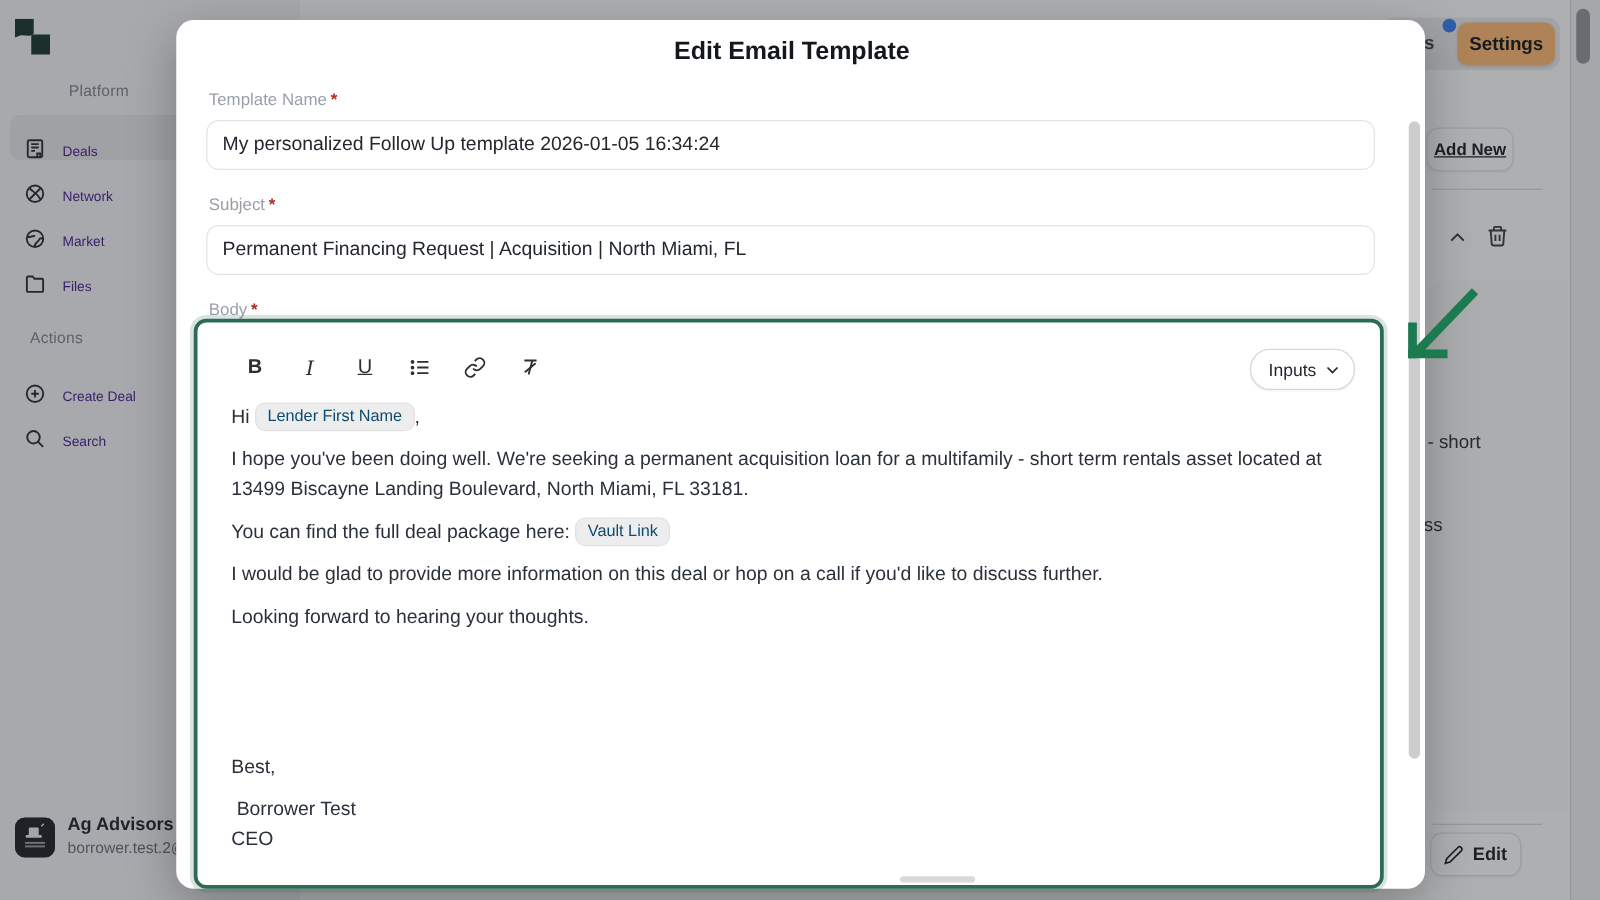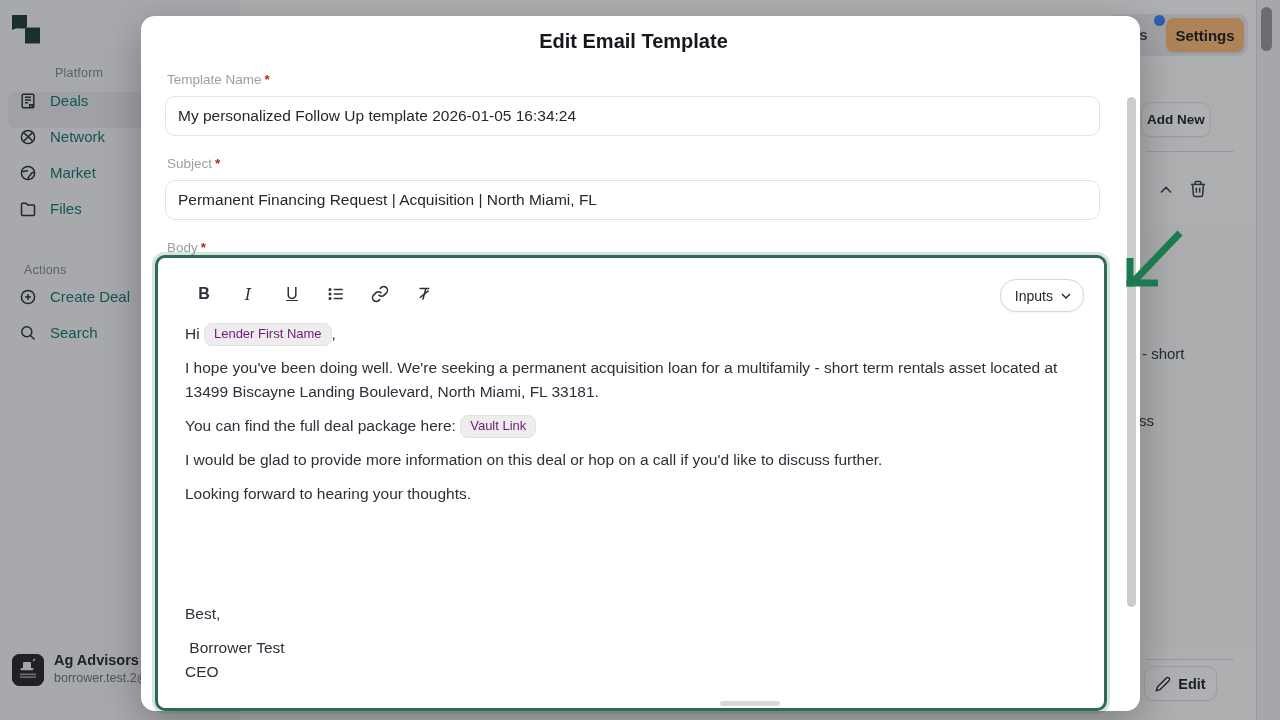--- a/index.html
+++ b/index.html
@@ -7,40 +7,40 @@
   body { font-family:"Liberation Sans", sans-serif; background:#fff; }
   .stage { position:relative; width:1280px; height:720px; overflow:hidden; background:#fff; }
 
   
   .bg-layer { position:absolute; inset:0; z-index:0; background:#fdfdfd; }
 
   .sidebar { position:absolute; left:0; top:0; width:240px; height:720px; background:#f5f5f7; }
   .logo { position:absolute; left:12px; top:15px; width:28px; height:29px; }
   .side-label { position:absolute; left:24px; font-size:12.5px; color:#81868e; letter-spacing:.2px; }
   .nav { position:absolute; left:8px; width:226px; }
-  .nav-item { display:flex; align-items:flex-start; gap:13px; height:36px; padding-left:11px;
-              font-size:15px; color:#0f766e; border-radius:8px; cursor:default; }
+  .nav-item { display:flex; align-items:flex-end; gap:13px; height:36px; padding-left:11px;
+              font-size:11px; color:#4c1d95; border-radius:8px; cursor:default; }
   .nav-item.selected { background:#e9e9ec; }
   .nav-item svg { flex:0 0 auto; }
   .user-block { position:absolute; left:0; bottom:0; width:240px; height:56px; }
   .avatar { position:absolute; left:12px; top:-10px; width:32px; height:32px; border-radius:8px; background:#242429; overflow:hidden; }
   .user-name { position:absolute; left:54px; top:-12px; font-size:14.5px; font-weight:700; color:#22262c; }
   .user-email { position:absolute; left:54px; top:7px; font-size:12.5px; color:#6d727a; white-space:nowrap; }
 
   .rightpanel { position:absolute; right:0; top:0; width:1280px; height:720px; }
   .seg-track { position:absolute; left:1106px; top:14px; width:142px; height:42px; background:#ebebee; border-radius:10px; }
   .seg-frag { position:absolute; left:24px; top:12px; font-size:15px; font-weight:600; color:#41454b; }
   .seg-active { position:absolute; left:60px; top:4px; width:78px; height:34px; background:#fdba74; border-radius:8px;
                 display:flex; align-items:center; justify-content:center; font-size:15px; font-weight:600; color:#17191d;
                 box-shadow:0 1px 2px rgba(0,0,0,.10); }
   .notif-dot { position:absolute; left:1154px; top:15px; width:11px; height:11px; border-radius:50%; background:#3b82f6; }
   .btn-light { position:absolute; background:#fff; border:1px solid #e3e4e8; border-radius:10px;
                display:flex; align-items:center; justify-content:center; gap:7px;
                font-size:13.5px; font-weight:600; color:#1d2127; box-shadow:0 1px 1px rgba(0,0,0,.04); }
-  .addnew { left:1141px; top:102px; width:70px; height:35px; }
+  .addnew { left:1141px; top:102px; width:70px; height:35px;text-decoration:underline; }
   .editbtn { left:1144px; top:666px; width:73px; height:35px; font-size:14.5px; }
   .hdiv { position:absolute; height:1px; background:#dcdce0; }
   .iconbtn { position:absolute; width:20px; height:20px; color:#3a3f46; }
   .bg-card { position:absolute; left:1143px; top:224px; width:111px; height:424px; background:#fafafb; border-radius:14px 0 0 14px; }
   .frag { position:absolute; font-size:15px; color:#2f3338; }
   .page-scrollbar { position:absolute; right:0; top:0; width:24px; height:720px; background:#f2f2f4; border-left:1px solid #dddde1; }
   .page-scroll-thumb { position:absolute; left:4px; top:7px; width:11px; height:44px; border-radius:6px; background:#97979c; }
 
   
   .dim { position:absolute; inset:0; background:rgba(26,28,33,0.35); z-index:1; }
@@ -61,21 +61,21 @@
             color:#2b2f36; border-radius:6px; cursor:pointer; font-size:16px; }
   .tb-bold { font-weight:700; }
   .tb-italic { font-family:"DejaVu Serif", serif; font-style:italic; }
   .tb-under { text-decoration:underline; }
   .inputs-btn { position:absolute; right:20px; top:21px; height:33px; padding:0 9px 0 14px; background:#fff;
                 border:1px solid #d6d7db; border-radius:16px; display:flex; align-items:center; gap:5px;
                 font-size:14px; color:#1f242b; box-shadow:0 1px 2px rgba(0,0,0,.05); }
   .editor-content { position:absolute; left:27px; right:24px; top:64px; font-size:15.5px; color:#2b313a; line-height:24px; }
   .editor-content p { margin:0 0 10px; }
   .chip { display:inline-block; padding:1px 9px 2px; background:#ededee; border:1px solid #e2e2e5; border-radius:8px;
-          font-size:13px; color:#701a75; line-height:18px; vertical-align:1px; }
+          font-size:13px; color:#0c4a6e; line-height:18px; vertical-align:1px; }
   .spacer { height:86px; }
   .pre { white-space:pre-wrap; }
   .modal-scroll-thumb { position:absolute; right:4px; top:81px; width:9px; height:510px; border-radius:5px; background:#cdcdd0; }
   .editor-hscroll { position:absolute; left:562px; bottom:2px; width:60px; height:5px; border-radius:3px; background:#d9d9dc; }
 
   
   .annot-arrow { position:absolute; left:1108px; top:215px; z-index:3; pointer-events:none; }
 </style>
 </head>
 <body>

